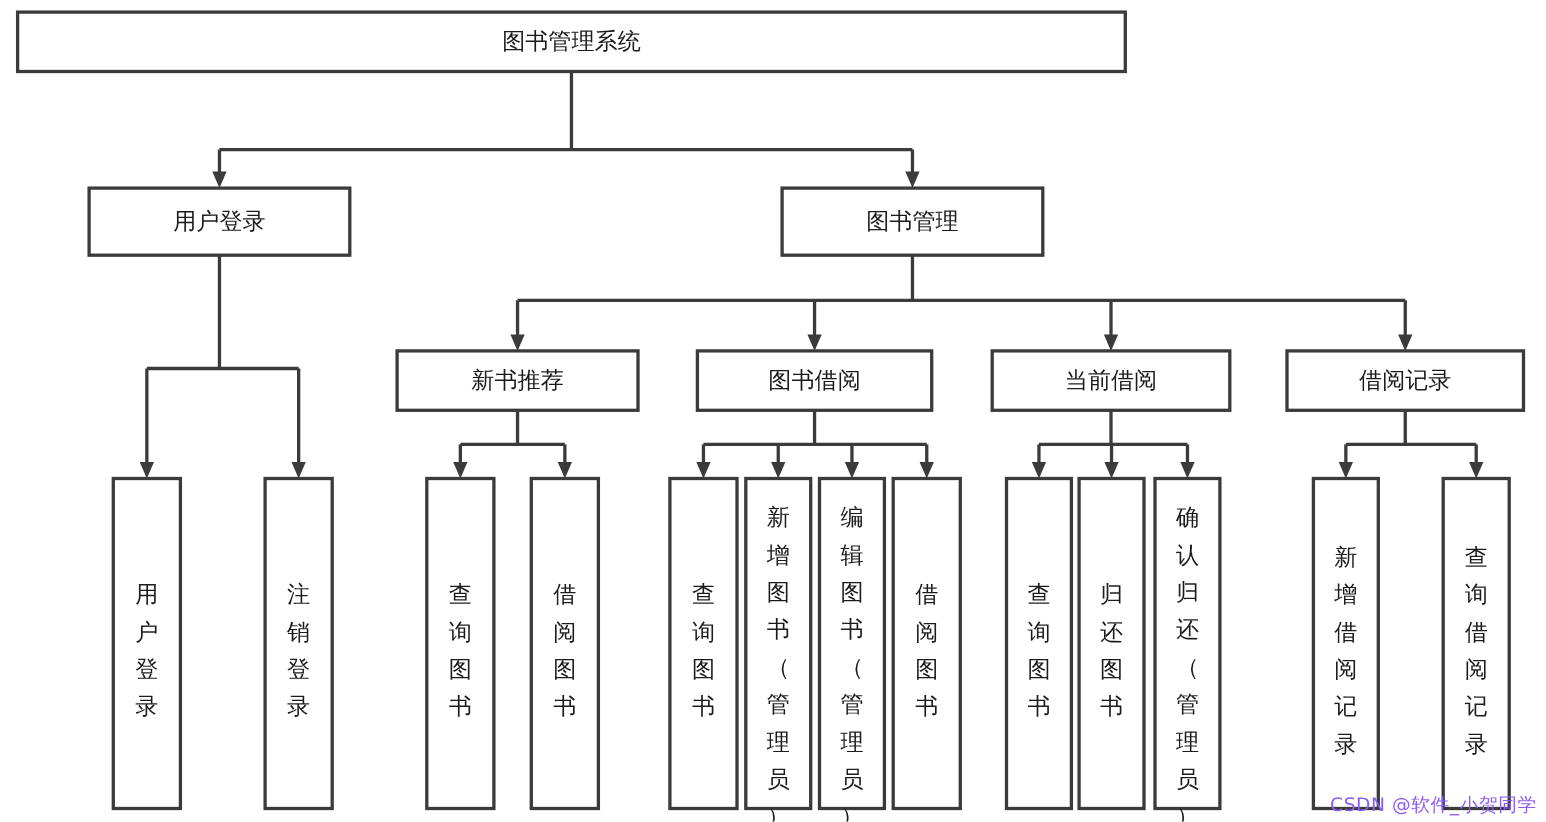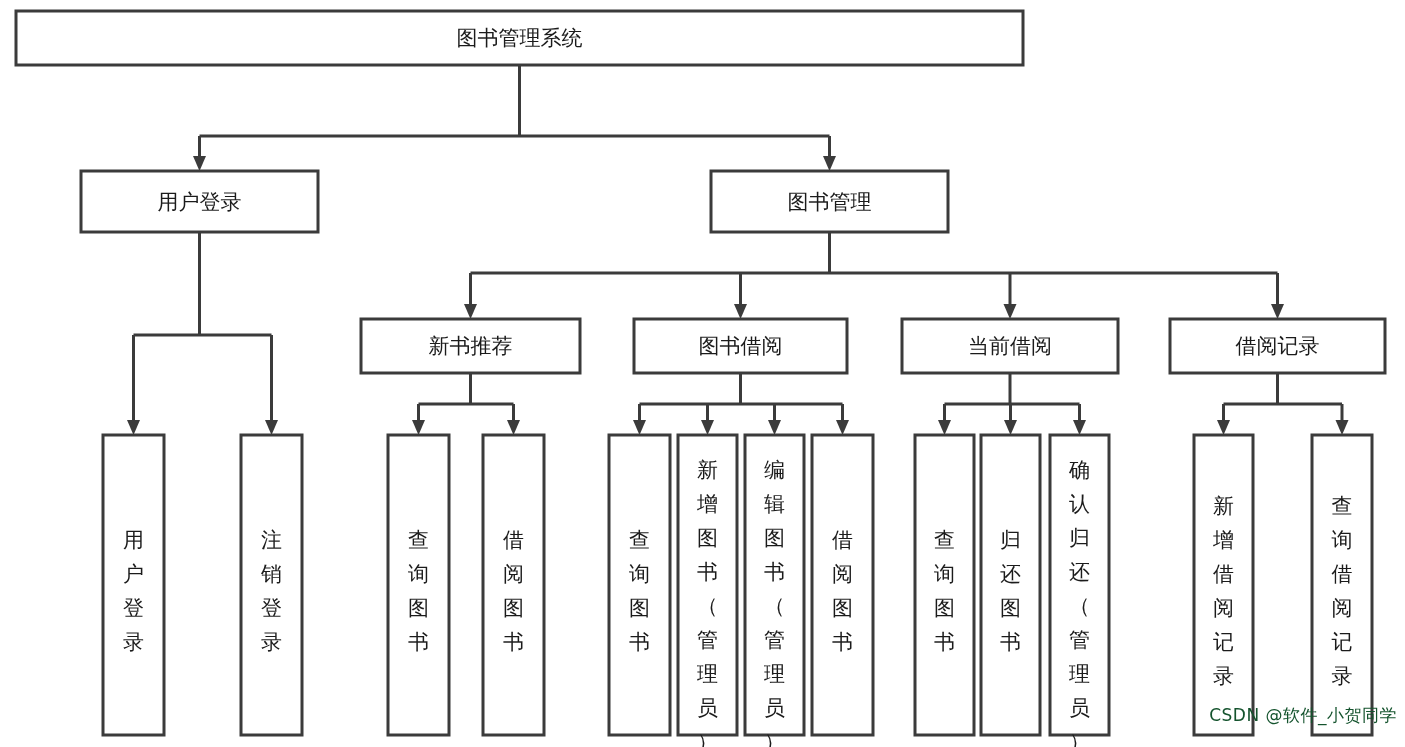--- a/index.html
+++ b/index.html
@@ -51,24 +51,24 @@
     text-anchor: middle;
     dominant-baseline: middle;
   }
   .node-label.vertical {
     font-size: 21px;
     text-anchor: middle;
   }
   .watermark {
     position: absolute;
     right: 8px;
-    bottom: 20px;
+    bottom: 4px;
     font-family: "DejaVu Sans", "Liberation Sans", sans-serif;
     font-size: 17px;
-    color: #14532d;
+    color: #8b5cf6;
     letter-spacing: 0.5px;
     white-space: nowrap;
     user-select: none;
   }
 </style>
 </head>
 <body>
 
 <div id="diagram-root">
   <svg id="tree-svg" viewBox="0 0 1405 747" xmlns="http://www.w3.org/2000/svg">

